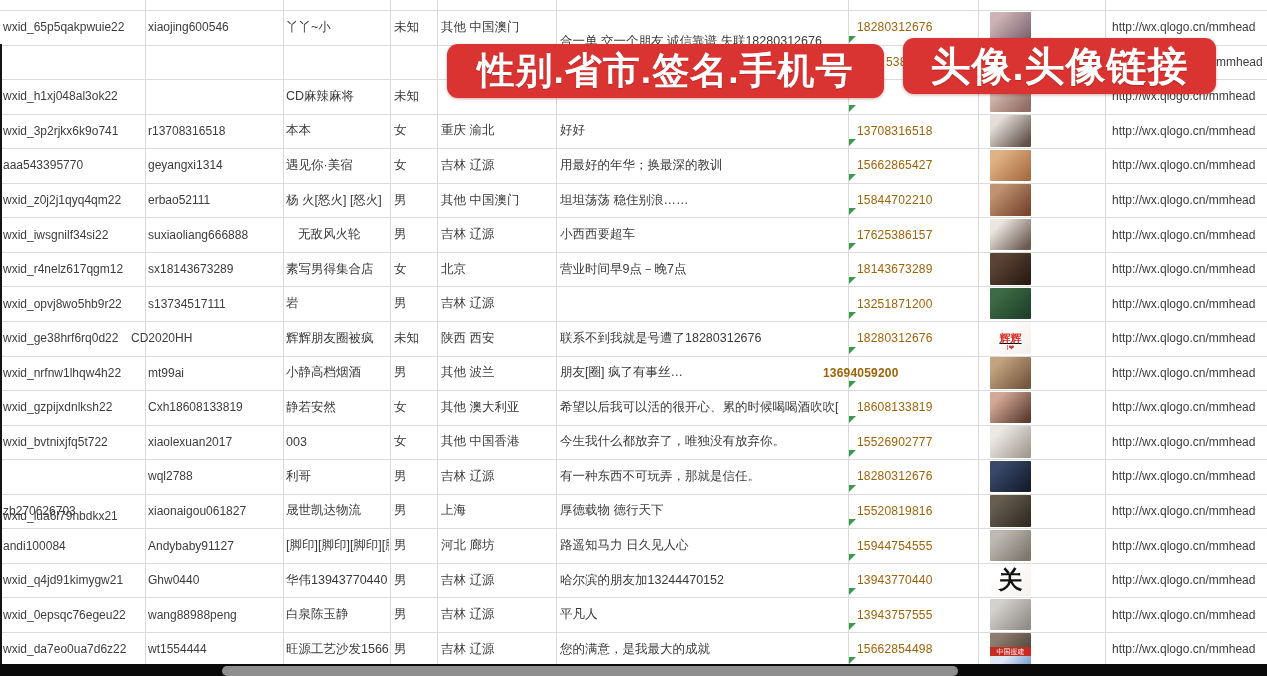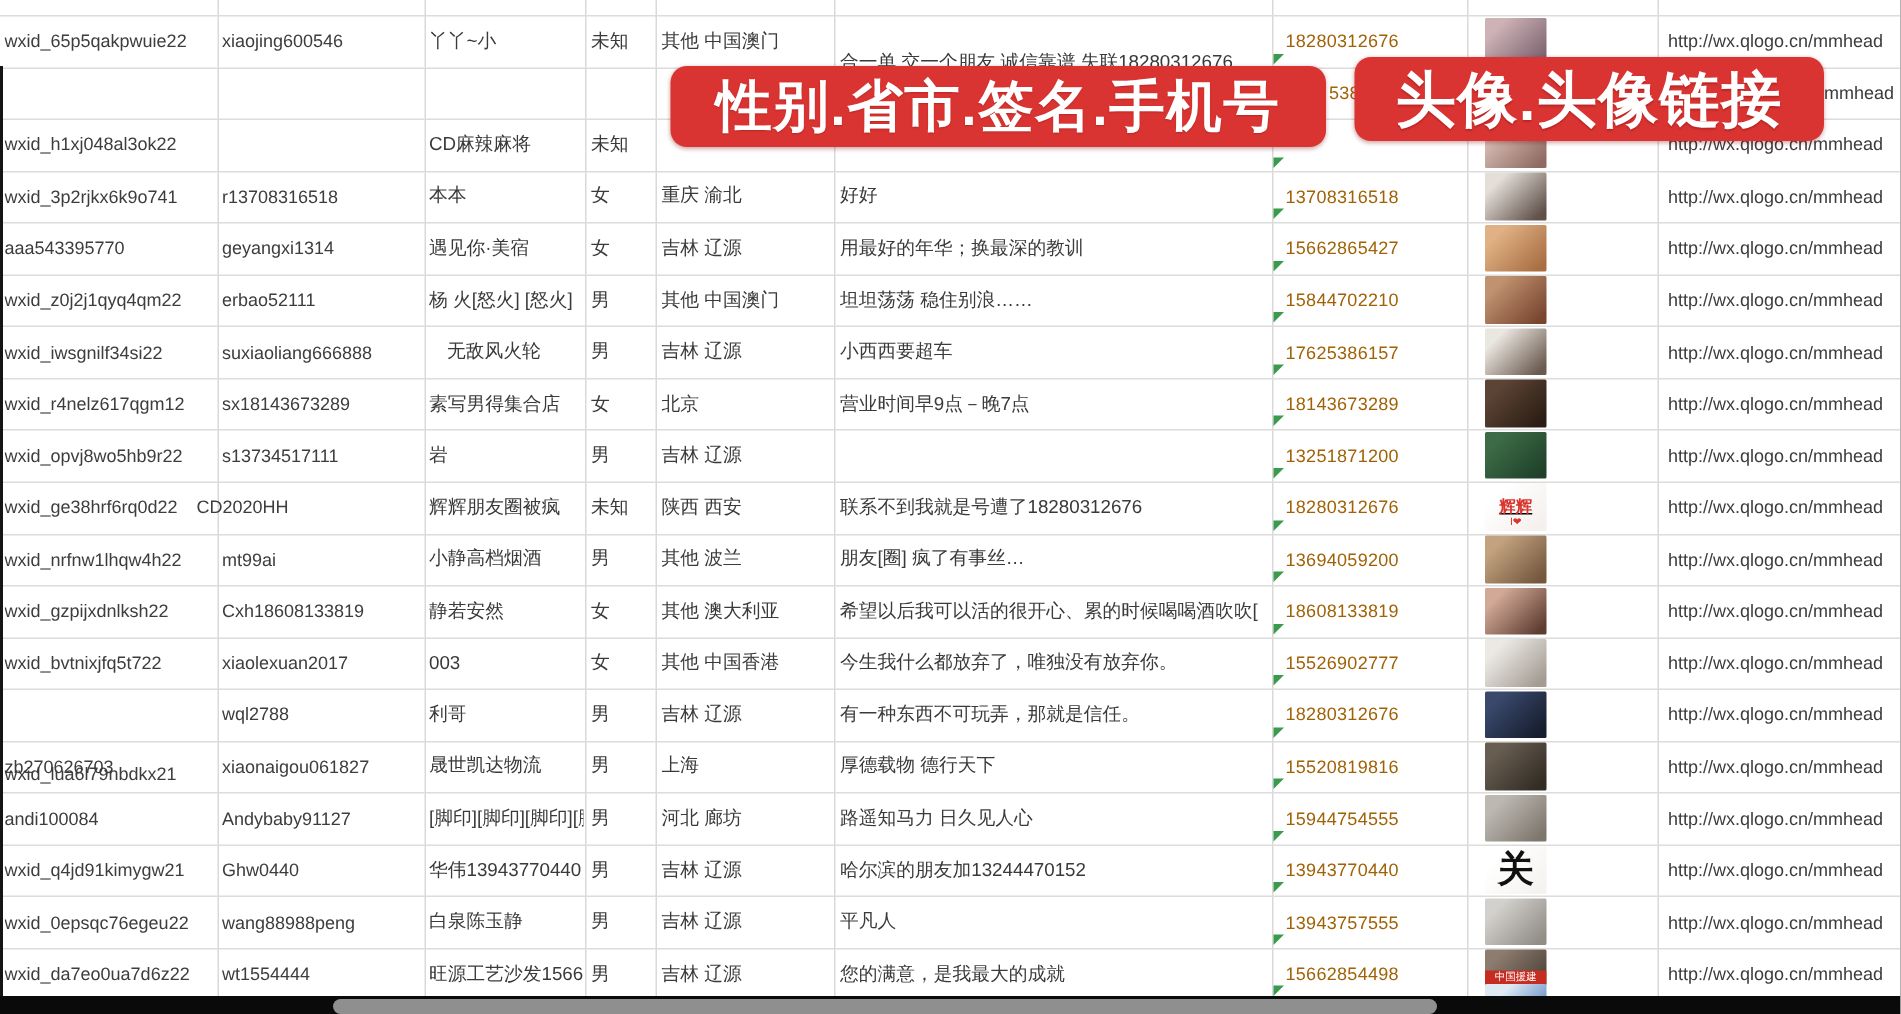--- a/index.html
+++ b/index.html
@@ -185,21 +185,21 @@
         <div class="lbl" style="color: rgb(216, 53, 47); font-size: 11px;">辉辉</div>
         <div style="position: absolute; bottom: 2px; left: 0px; right: 0px; text-align: center; font-size: 7px; color: rgb(216, 53, 47);">I❤</div>
       </div>
       <div>
     <div class="cell" style="left: 3px; width: 140px; top: 355.5px; height: 34.55px;">wxid_nrfnw1lhqw4h22</div>
     <div class="cell" style="left: 148px; width: 133px; top: 355.5px; height: 34.55px;">mt99ai</div>
     <div class="cell cn" style="left: 286px; width: 103px; top: 355.5px; height: 34.55px;">小静高档烟酒</div>
     <div class="cell cn" style="left: 394px; width: 42px; top: 355.5px; height: 34.55px;">男</div>
     <div class="cell cn" style="left: 441px; width: 113px; top: 355.5px; height: 34.55px;">其他 波兰</div>
     <div class="cell cn" style="left: 560px; width: 287px; top: 355.5px; height: 34.55px;">朋友[圈] 疯了有事丝…</div>
-    <div class="cell num" style="left: 857px; width: 80px; top: 355.5px; height: 34.55px;">13694059200</div>
+    <div class="cell num" style="left: 823px; width: 80px; top: 355.5px; height: 34.55px; font-weight: bold;">13694059200</div>
     <div class="cell link" style="left: 1112px; width: 155px; top: 355.5px; height: 34.55px;">http://wx.qlogo.cn/mmhead</div>
   </div>
       <div class="tri" style="top: 381.05px;"></div>
       <div class="avatar" title="woman-sunglasses-car-photo" style="top: 357px; height: 31.55px; background: linear-gradient(135deg, rgb(194, 162, 127) 20%, rgb(116, 87, 61) 90%);"></div>
       <div>
     <div class="cell" style="left: 3px; width: 140px; top: 390.05px; height: 34.55px;">wxid_gzpijxdnlksh22</div>
     <div class="cell" style="left: 148px; width: 133px; top: 390.05px; height: 34.55px;">Cxh18608133819</div>
     <div class="cell cn" style="left: 286px; width: 103px; top: 390.05px; height: 34.55px;">静若安然</div>
     <div class="cell cn" style="left: 394px; width: 42px; top: 390.05px; height: 34.55px;">女</div>
     <div class="cell cn" style="left: 441px; width: 113px; top: 390.05px; height: 34.55px;">其他 澳大利亚</div>

